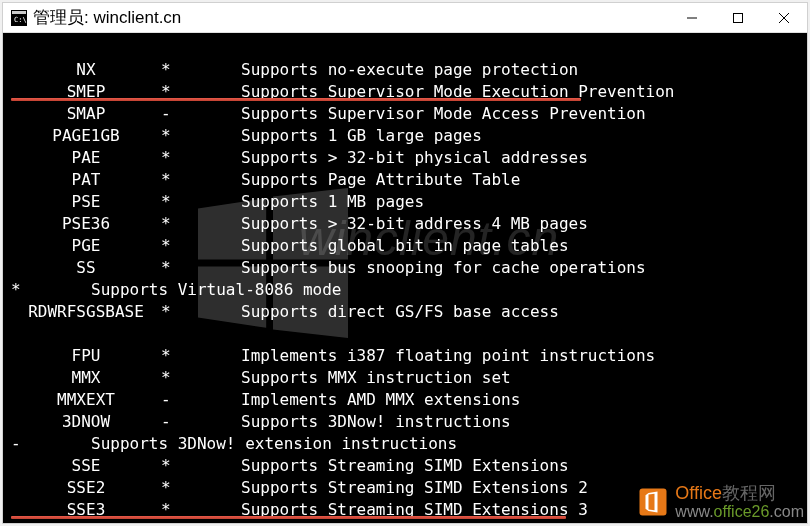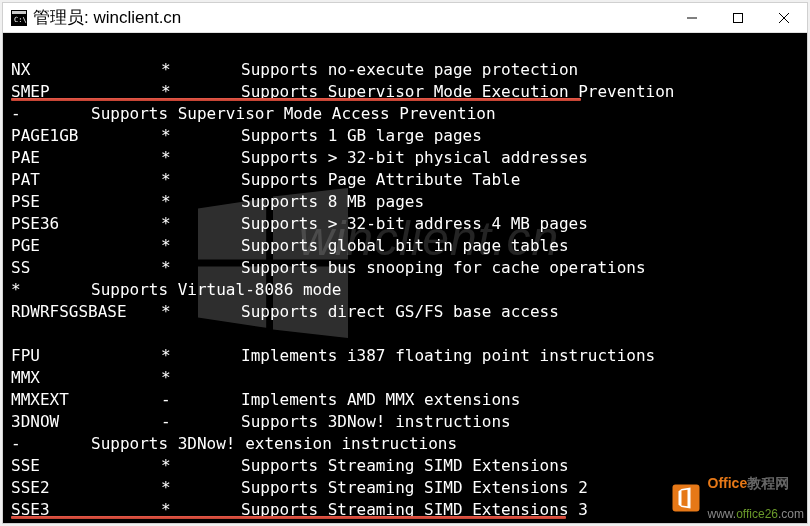--- a/index.html
+++ b/index.html
@@ -85,20 +85,21 @@
       position: relative;
       z-index: 2;
     }
     .row {
       display: flex;
       white-space: pre;
     }
     .col-name {
       width: 150px;
       flex-shrink: 0;
+      text-align: center;
     }
     .col-flag {
       width: 80px;
       flex-shrink: 0;
     }
     .col-desc {
       flex: 1;
     }
     .blank-row {
       height: 22px;
@@ -157,29 +158,29 @@
       width: 36px;
       height: 36px;
       margin-right: 4px;
     }
     .office-text {
       display: flex;
       flex-direction: column;
       line-height: 1;
     }
     .office-top {
-      font-size: 14px;
-      font-weight: bold;
+      font-size: 18px;
+      font-weight: normal;
     }
     .office-top .orange { color: #e67817; }
     .office-top .gray { color: #666; }
     .office-bottom {
-      font-size: 12px;
+      font-size: 16px;
       color: #888;
-      margin-top: 18px;
+      margin-top: 2px;
     }
     .office-bottom .green { color: #6a9a2a; }
   </style>
 </head>
 <body>
 
 <div class="window">
   <div class="titlebar">
     <span class="titlebar-icon">
       <svg viewBox="0 0 16 16">
@@ -217,33 +218,33 @@
         <polygon points="0,46 40,46 40,82 0,76" fill="#fff"></polygon>
         <polygon points="44,46 88,46 88,88 44,83" fill="#fff"></polygon>
       </svg>
     </div>
     <div class="wm-text">winclient.cn</div>
 
     <div class="terminal-content" id="terminal-rows">
         <div class="blank-row"></div>
         <div class="row"><span class="col-name">NX</span><span class="col-flag">*</span><span class="col-desc">Supports no-execute page protection</span></div>
         <div class="row"><span class="col-name">SMEP</span><span class="col-flag">*</span><span class="col-desc">Supports Supervisor Mode Execution Prevention</span></div>
-        <div class="row"><span class="col-flag">-</span><span class="col-desc">Supports Supervisor Mode Access Prevention</span></div>
+        <div class="row"><span class="col-name">SMAP</span><span class="col-flag">-</span><span class="col-desc">Supports Supervisor Mode Access Prevention</span></div>
         <div class="row"><span class="col-name">PAGE1GB</span><span class="col-flag">*</span><span class="col-desc">Supports 1 GB large pages</span></div>
         <div class="row"><span class="col-name">PAE</span><span class="col-flag">*</span><span class="col-desc">Supports &gt; 32-bit physical addresses</span></div>
         <div class="row"><span class="col-name">PAT</span><span class="col-flag">*</span><span class="col-desc">Supports Page Attribute Table</span></div>
-        <div class="row"><span class="col-name">PSE</span><span class="col-flag">*</span><span class="col-desc">Supports 8 MB pages</span></div>
+        <div class="row"><span class="col-name">PSE</span><span class="col-flag">*</span><span class="col-desc">Supports 1 MB pages</span></div>
         <div class="row"><span class="col-name">PSE36</span><span class="col-flag">*</span><span class="col-desc">Supports &gt; 32-bit address 4 MB pages</span></div>
         <div class="row"><span class="col-name">PGE</span><span class="col-flag">*</span><span class="col-desc">Supports global bit in page tables</span></div>
         <div class="row"><span class="col-name">SS</span><span class="col-flag">*</span><span class="col-desc">Supports bus snooping for cache operations</span></div>
         <div class="row"><span class="col-flag">*</span><span class="col-desc">Supports Virtual-8086 mode</span></div>
         <div class="row"><span class="col-name">RDWRFSGSBASE</span><span class="col-flag">*</span><span class="col-desc">Supports direct GS/FS base access</span></div>
         <div class="blank-row"></div>
         <div class="row"><span class="col-name">FPU</span><span class="col-flag">*</span><span class="col-desc">Implements i387 floating point instructions</span></div>
-        <div class="row"><span class="col-name">MMX</span><span class="col-flag">*</span></div>
+        <div class="row"><span class="col-name">MMX</span><span class="col-flag">*</span><span class="col-desc">Supports MMX instruction set</span></div>
         <div class="row"><span class="col-name">MMXEXT</span><span class="col-flag">-</span><span class="col-desc">Implements AMD MMX extensions</span></div>
         <div class="row"><span class="col-name">3DNOW</span><span class="col-flag">-</span><span class="col-desc">Supports 3DNow! instructions</span></div>
         <div class="row"><span class="col-flag">-</span><span class="col-desc">Supports 3DNow! extension instructions</span></div>
         <div class="row"><span class="col-name">SSE</span><span class="col-flag">*</span><span class="col-desc">Supports Streaming SIMD Extensions</span></div>
         <div class="row"><span class="col-name">SSE2</span><span class="col-flag">*</span><span class="col-desc">Supports Streaming SIMD Extensions 2</span></div>
         <div class="row"><span class="col-name">SSE3</span><span class="col-flag">*</span><span class="col-desc">Supports Streaming SIMD Extensions 3</span></div>
       </div>
 
     <div class="underline-red ul1"></div>
     <div class="underline-red ul2"></div>

